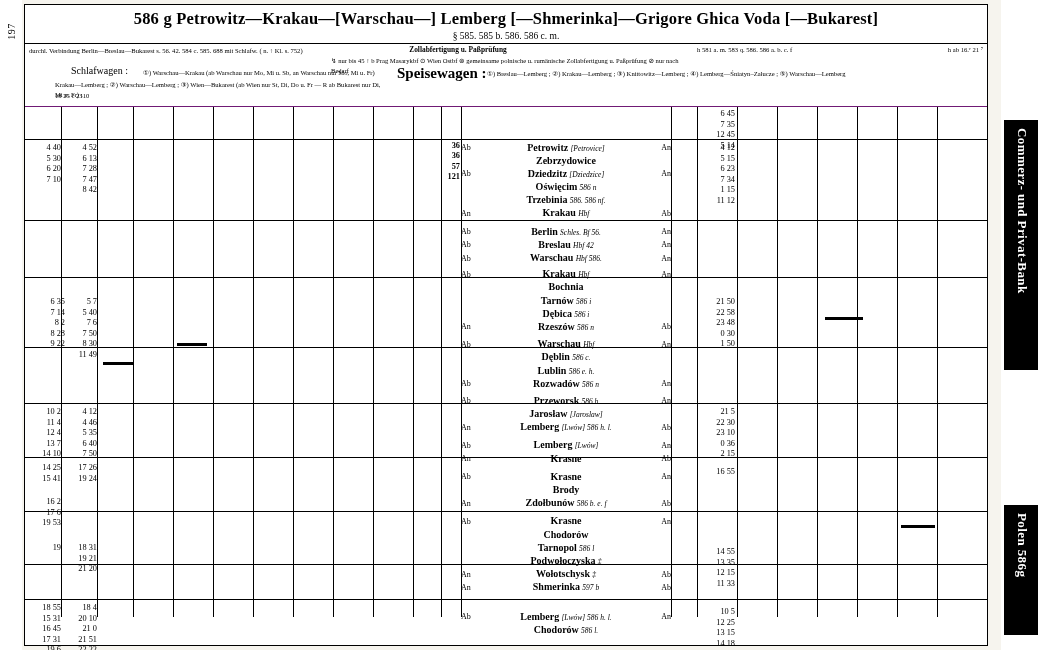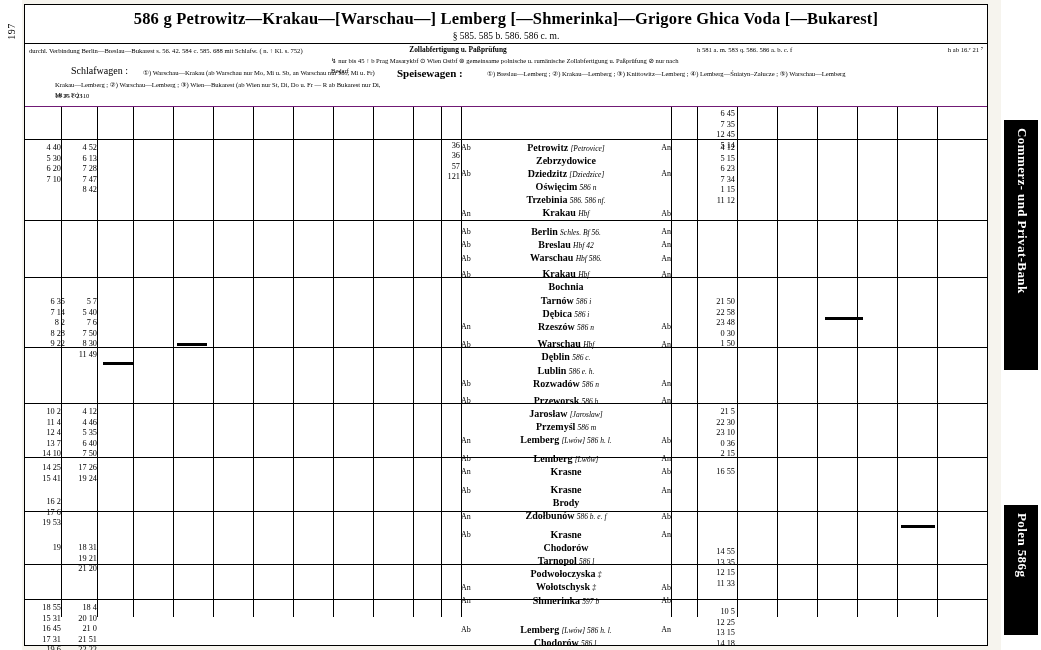--- a/index.html
+++ b/index.html
@@ -75,21 +75,21 @@
   .st{
     display:flex;align-items:center;height:13.2px;line-height:13.2px;
     border-bottom:0;white-space:nowrap;
   }
   .st .ab{width:17px;font-size:8px;text-align:left;}
   .st .nm{flex:1;text-align:center;}
   .st .an{width:17px;font-size:8px;text-align:right;}
   .st .nm b{font-size:10px;}
   .st .nm i{font-size:7.5px;font-style:italic;}
 
-  .numcell{font-size:8.3px;line-height:10.4px;white-space:nowrap;}
+  .numcell{font-size:8.3px;line-height:10.4px;white-space:nowrap;font-weight:bold;}
   .grp{position:absolute;font-size:8.3px;line-height:10.6px;}
   .thick{position:absolute;height:3px;background:#000;}
 </style>
 </head>
 <body>
 
 <div id="sheet">
 
   <div class="left-margin">
     <div class="pg">197</div>
@@ -114,21 +114,21 @@
 
     <div class="hdrblock" style="position:relative;height:62px;border-bottom:1px solid #701a75;">
       <div style="position:absolute;left:4px;top:2px;width:300px;" class="xsm">durchl. Verbindung Berlin—Breslau—Bukarest s. 56. 42. 584 c. 585. 688 mit Schlafw. ( n. ↑ Kl. s. 752)</div>
       <div style="position:absolute;left:318px;top:1px;width:230px;font-weight:bold;" class="sm ctr">Zollabfertigung u. Paßprüfung</div>
       <div style="position:absolute;left:306px;top:12px;width:360px;" class="xsm">↯ nur bis 45 ↑    b Prag Masarykbf    ⊙ Wien Ostbf    ⊜ gemeinsame polnische u. rumänische Zollabfertigung u. Paßprüfung    ⊘ nur nach Bedarf</div>
       <div style="position:absolute;left:672px;top:1px;width:130px;" class="xsm">h 581 a. m. 583 q. 586. 586 a. b. c. f</div>
       <div style="position:absolute;left:862px;top:1px;width:96px;" class="xsm rt">h ab 16.ᵛ 21 ⁷</div>
 
       <div style="position:absolute;left:38px;top:22px;font-weight:normal;font-size:10px;margin-left:8px;">Schlafwagen :</div>
       <div style="position:absolute;left:118px;top:24px;width:250px;" class="xsm">①) Warschau—Krakau (ab Warschau nur Mo, Mi u. Sb, an Warschau nur Mo, Mi u. Fr)</div>
-      <div style="position:absolute;left:372px;top:24px;font-weight:bold;font-size:11px;">Speisewagen :</div>
+      <div style="position:absolute;left:372px;top:24px;font-weight:bold;font-size:15px;">Speisewagen :</div>
       <div style="position:absolute;left:462px;top:25px;width:496px;" class="xsm">①) Breslau—Lemberg ;  ②) Krakau—Lemberg ;  ③) Knittowitz—Lemberg ;  ④) Lemberg—Śniatyn–Załucze ;  ⑤) Warschau—Lemberg</div>
 
       <div style="position:absolute;left:30px;top:36px;width:330px;" class="xsm">Krakau—Lemberg ;  ②) Warschau—Lemberg ;  ③) Wien—Bukarest (ab Wien nur St, Di, Do u. Fr — R ab Bukarest nur Di, Mi u. Fr) ;</div>
       <div style="position:absolute;left:372px;top:36px;width:586px;" class="xsm"></div>
 
       <div style="position:absolute;left:30px;top:47px;" class="xsm">18 25 c 2310</div>
     </div>
 
     <div class="grid" style="position:relative;height:510px;">
 
@@ -268,25 +268,20 @@
           <span class="ab">Ab</span>
           <span class="nm"><b>Przeworsk</b> <i>586 h</i></span>
           <span class="an">An</span>
         </div>
         <div class="st">
           <span class="ab"></span>
           <span class="nm"><b>Jarosław</b> <i>[Jaroslaw]</i></span>
           <span class="an"></span>
         </div>
         <div class="st">
-          <span class="ab"></span>
-          <span class="nm"><b>Przemyśl</b> <i>586 m</i></span>
-          <span class="an"></span>
-        </div>
-        <div class="st">
           <span class="ab">An</span>
           <span class="nm"><b>Lemberg</b> <i>[Lwów] 586 h. l.</i></span>
           <span class="an">Ab</span>
         </div>
 
         <div style="height:5px;"></div>
         <div class="st">
           <span class="ab">Ab</span>
           <span class="nm"><b>Lemberg</b> <i>[Lwów]</i></span>
           <span class="an">An</span>

